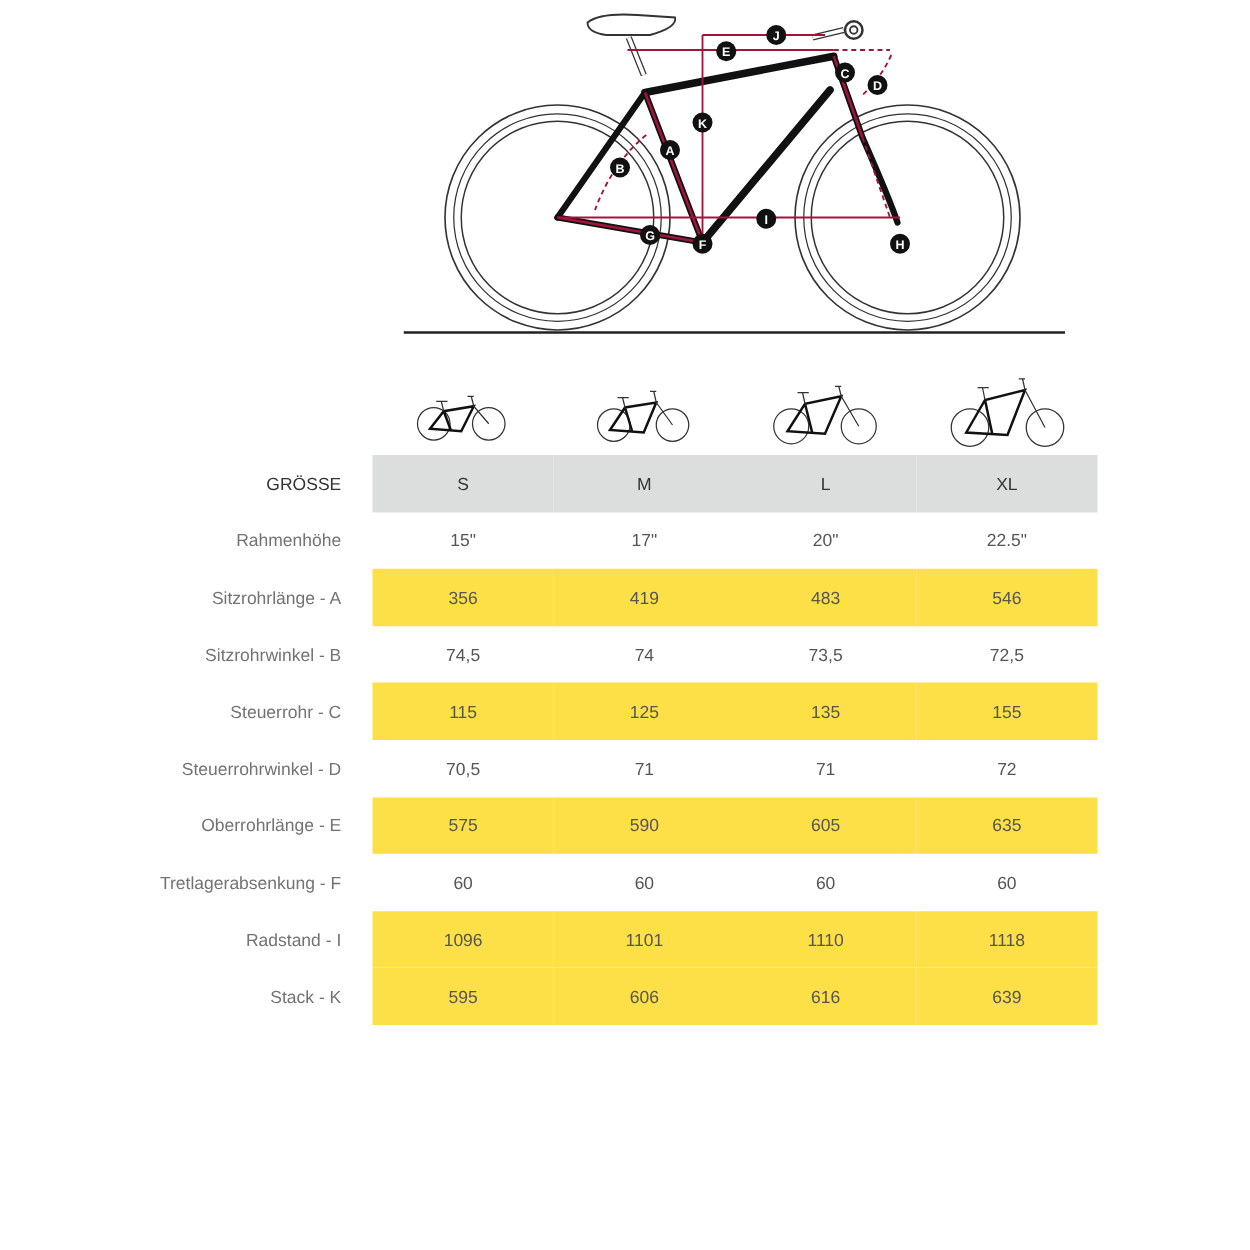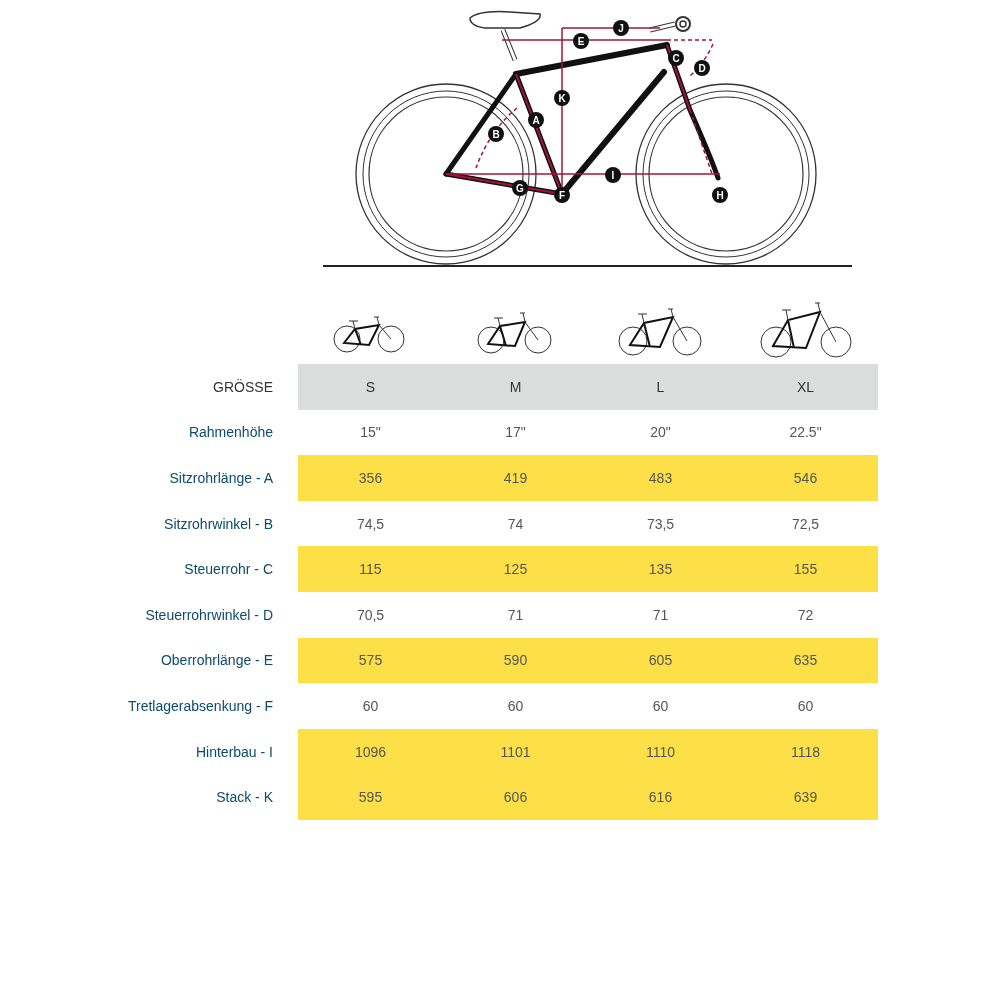--- a/index.html
+++ b/index.html
@@ -3,21 +3,21 @@
 <meta charset="utf-8">
 <style>
   html, body { margin:0; padding:0; background:#ffffff; }
   body { width:1000px; height:1000px; position:relative; overflow:hidden;
          font-family:"Liberation Sans", "DejaVu Sans", sans-serif; color:#444; }
   .diagram { position:absolute; left:0; top:0; width:1000px; height:280px; }
   .icons { position:absolute; left:298px; top:292px; width:580px; height:70px; display:flex; }
   .icons .cell { flex:1; display:flex; align-items:center; justify-content:center; }
   table.geo { position:absolute; left:0; top:364px; border-collapse:collapse; }
   table.geo td { height:45.6px; padding:0; font-size:14px; color:#555; text-align:center; }
-  table.geo td.label { width:273px; text-align:right; padding-right:25px; color:#0c4a6e; }
+  table.geo td.label { width:273px; text-align:right; padding-right:25px; color:#737373; }
   table.geo td.v { width:145px; }
   table.geo td.v.xl { width:145px; }
   table.geo tr.shade td.v { background:#fde047; }
   table.geo tr.head td { font-weight:normal; color:#333; font-size:14px; }
   table.geo tr.head td.v { background:#dcdddd; }
 </style>
 </head>
 <body>
 
 <svg class="diagram" viewBox="0 0 1000 280" width="1000" height="280">
@@ -219,21 +219,21 @@
     <td class="v">635</td>
   </tr>
   <tr>
     <td class="label">Tretlagerabsenkung - F</td>
     <td class="v">60</td>
     <td class="v">60</td>
     <td class="v">60</td>
     <td class="v">60</td>
   </tr>
   <tr class="shade">
-    <td class="label">Hinterbau - I</td>
+    <td class="label">Radstand - I</td>
     <td class="v">1096</td>
     <td class="v">1101</td>
     <td class="v">1110</td>
     <td class="v">1118</td>
   </tr>
   <tr class="shade">
     <td class="label">Stack - K</td>
     <td class="v">595</td>
     <td class="v">606</td>
     <td class="v">616</td>

